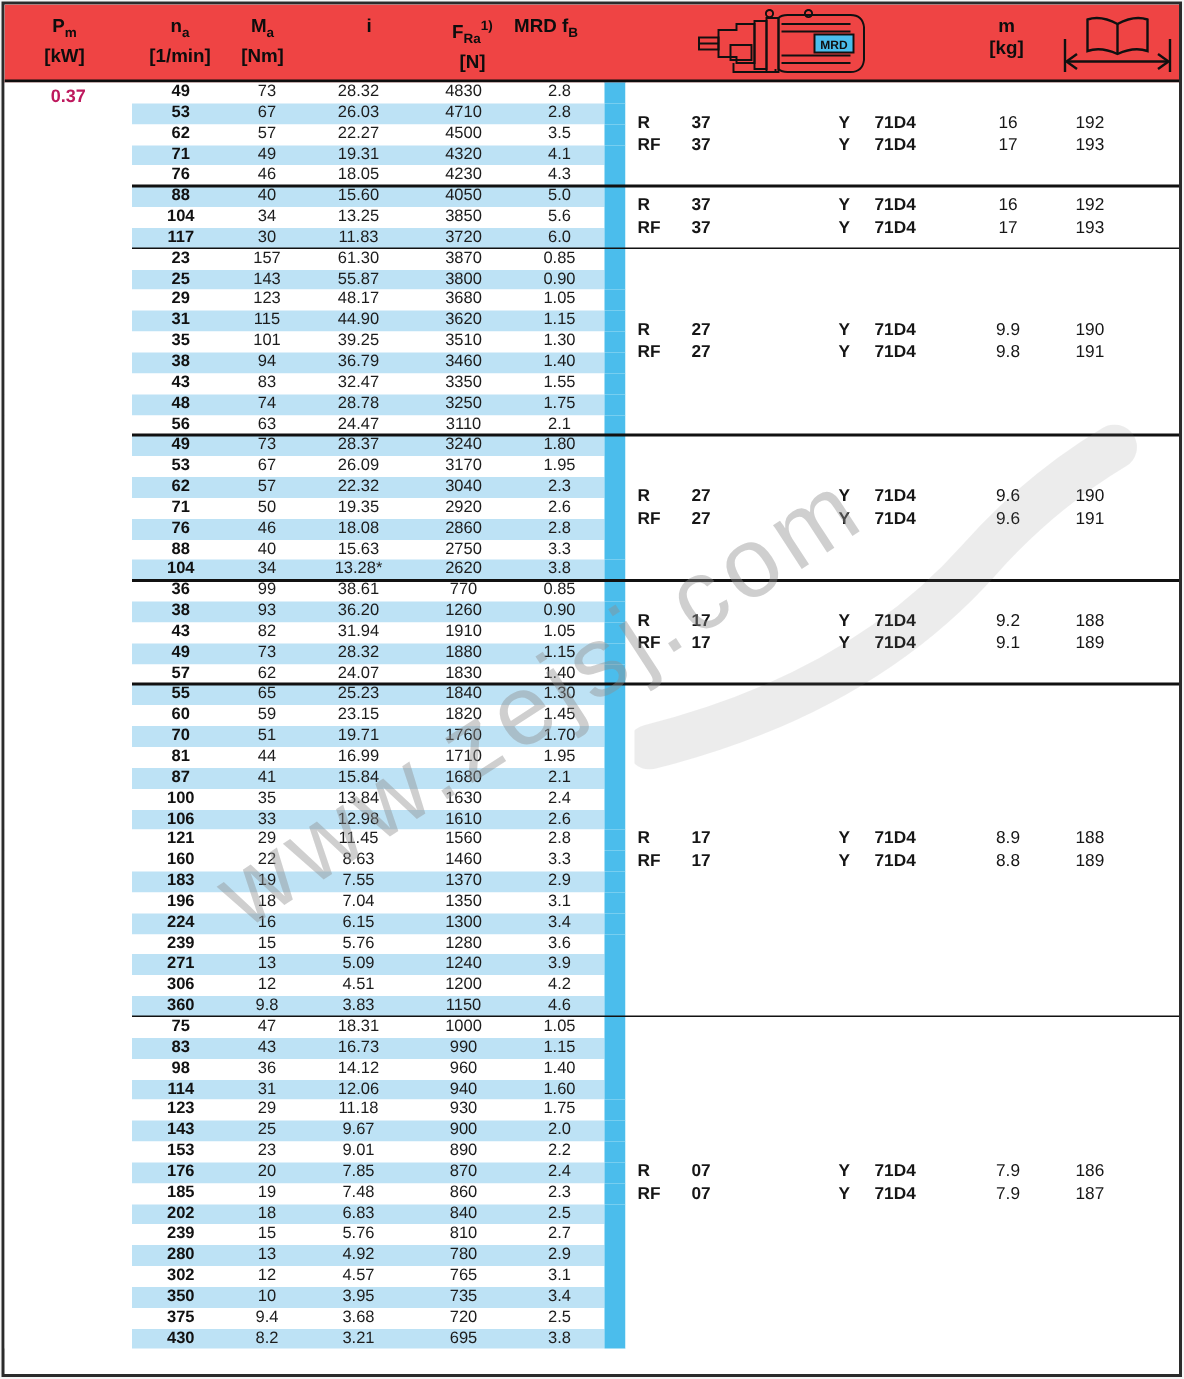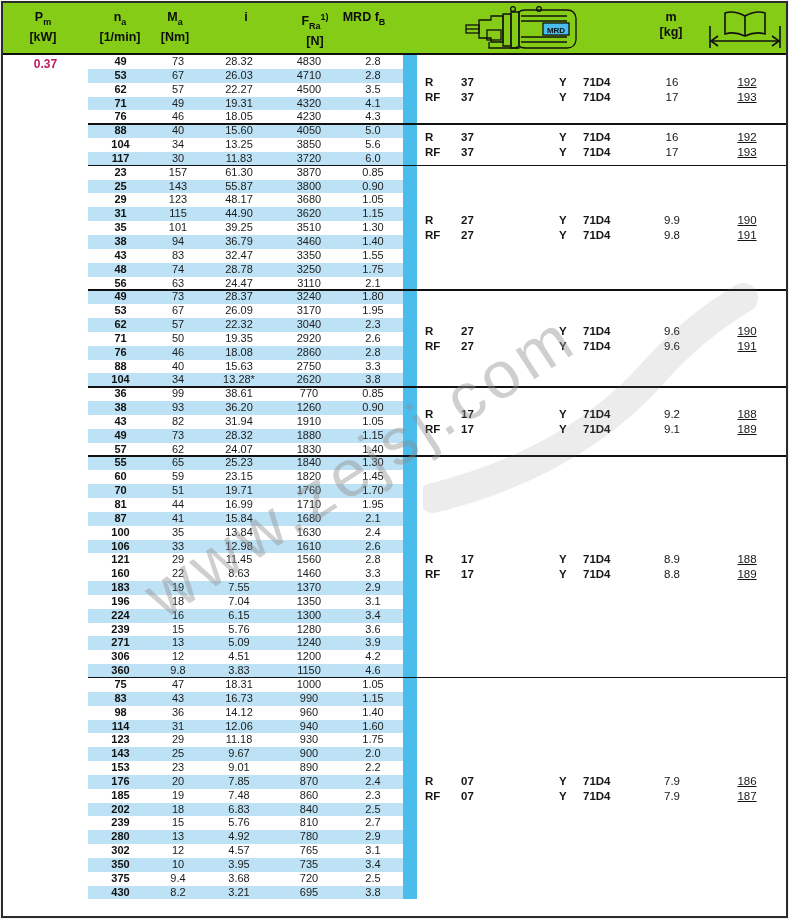--- a/index.html
+++ b/index.html
@@ -1,21 +1,21 @@
 <!DOCTYPE html>
 <html><head>
 <meta charset="utf-8">
 <style>
   * { box-sizing: border-box; margin: 0; padding: 0; }
   html, body { width: 789px; height: 919px; background: #f4f4f4; font-family: "Liberation Sans", sans-serif; }
   .frame { position: absolute; left: 1px; top: 1px; width: 787px; height: 917px;
            border: 2px solid #2b2b2b; background: #fff; overflow: hidden; }
 
   
-  .header { position: relative; height: 52px; background: #84cc16; border-bottom: 2px solid #0e0e0e; }
+  .header { position: relative; height: 52px; background: #ef4444; border-bottom: 2px solid #0e0e0e; }
   .hcol { position: absolute; top: 7px; transform: translateX(-50%); text-align: center;
           font-weight: bold; font-size: 12.5px; color: #0d0d0d; line-height: 15px; }
   .hcol sub { font-size: 9px; } .hcol sup { font-size: 9px; }
   .hicon { position: absolute; transform: translateX(-50%); top: 3px; }
 
   
   .tbody { position: relative; }
   .block { position: relative; }
   .block-sep { position: absolute; left: 85px; right: 0; top: -1px; height: 1.5px; background: #111; z-index: 4; }
   .row { display: flex; height: 13.85px; font-size: 11px; line-height: 13.9px; color: #1c1c1c; }
@@ -37,21 +37,21 @@
 
   
   .minfo { position: absolute; left: 414px; right: 2px; top: 50%; transform: translateY(-50%); z-index: 2; }
   .mline { position: relative; height: 15px; font-size: 11.5px; line-height: 15px; color: #161616; }
   .mline span { position: absolute; white-space: nowrap; }
   .mline .mount  { left: 8px;  font-weight: bold; }
   .mline .size   { left: 44px; font-weight: bold; }
   .mline .series { left: 142px; font-weight: bold; }
   .mline .mtype  { left: 166px; font-weight: bold; }
   .mline .mass   { left: 225px; width: 60px; text-align: center; }
-  .mline .page   { left: 300px; width: 60px; text-align: center; text-decoration: underline; }
+  .mline .page   { left: 300px; width: 60px; text-align: left; }
 
   
   .watermark { position: absolute; left: 148px; top: 560px; transform: rotate(-33deg);
                transform-origin: 0 50%; font-size: 66px; color: #8f8f8f; opacity: 0.42;
                letter-spacing: 5px; z-index: 6; pointer-events: none; white-space: nowrap; }
   .swoosh { position: absolute; left: 420px; top: 280px; opacity: 0.13; z-index: 5; pointer-events: none; }
 </style>
 </head>
 <body>
 

